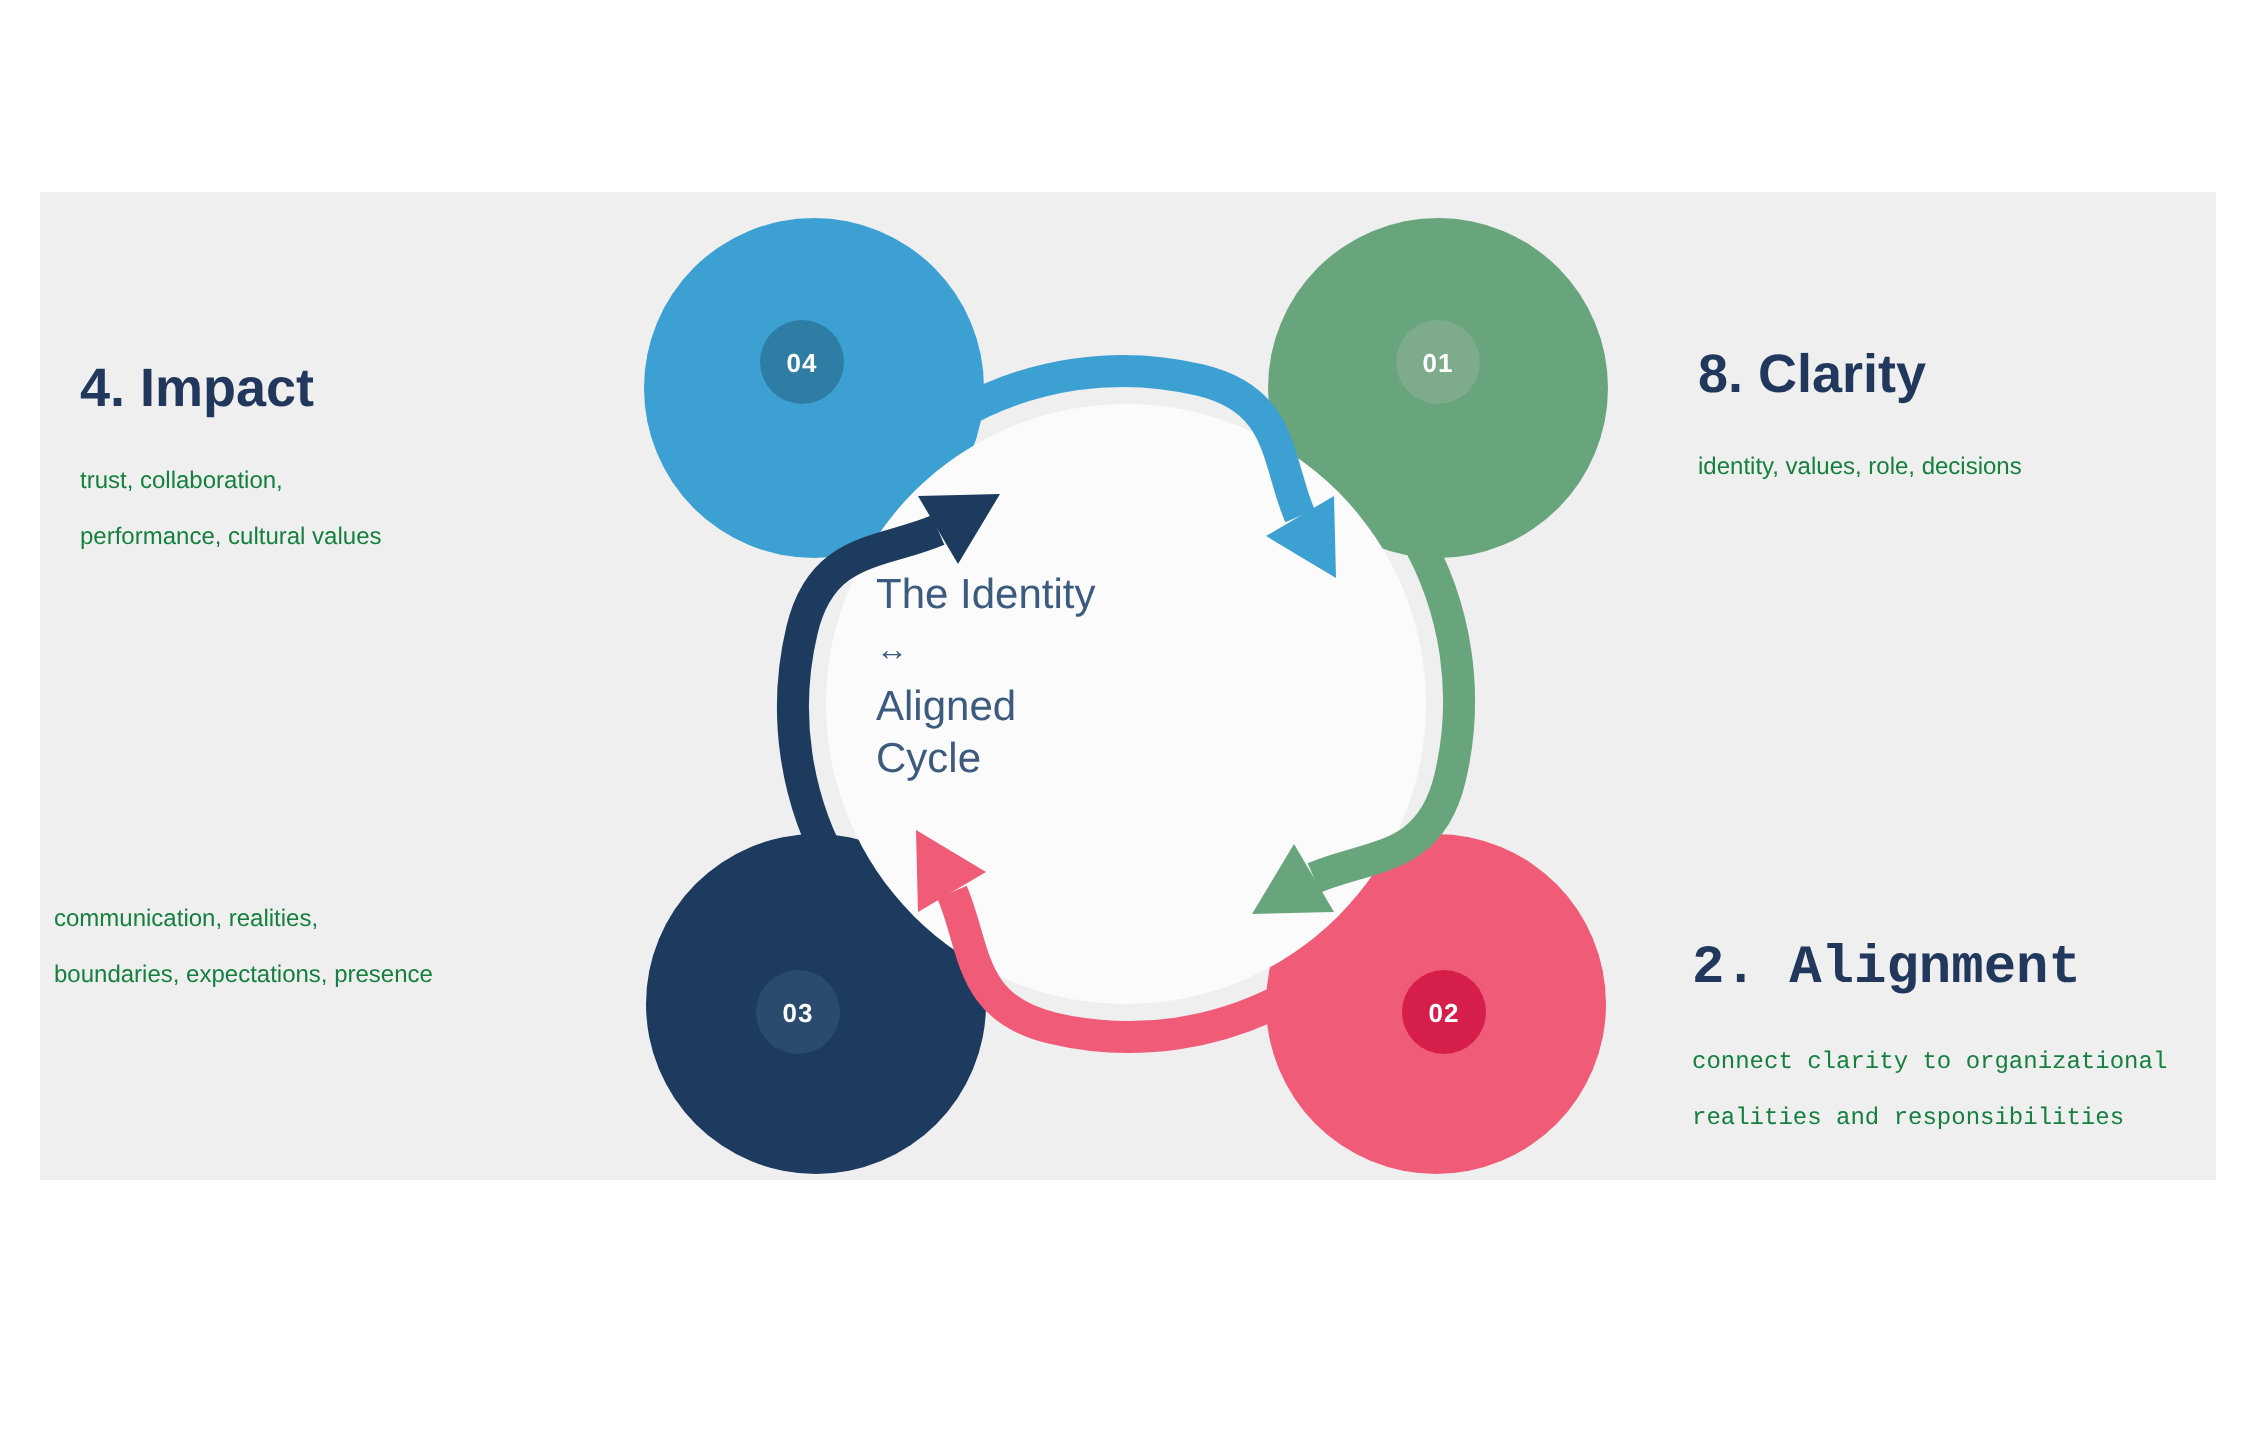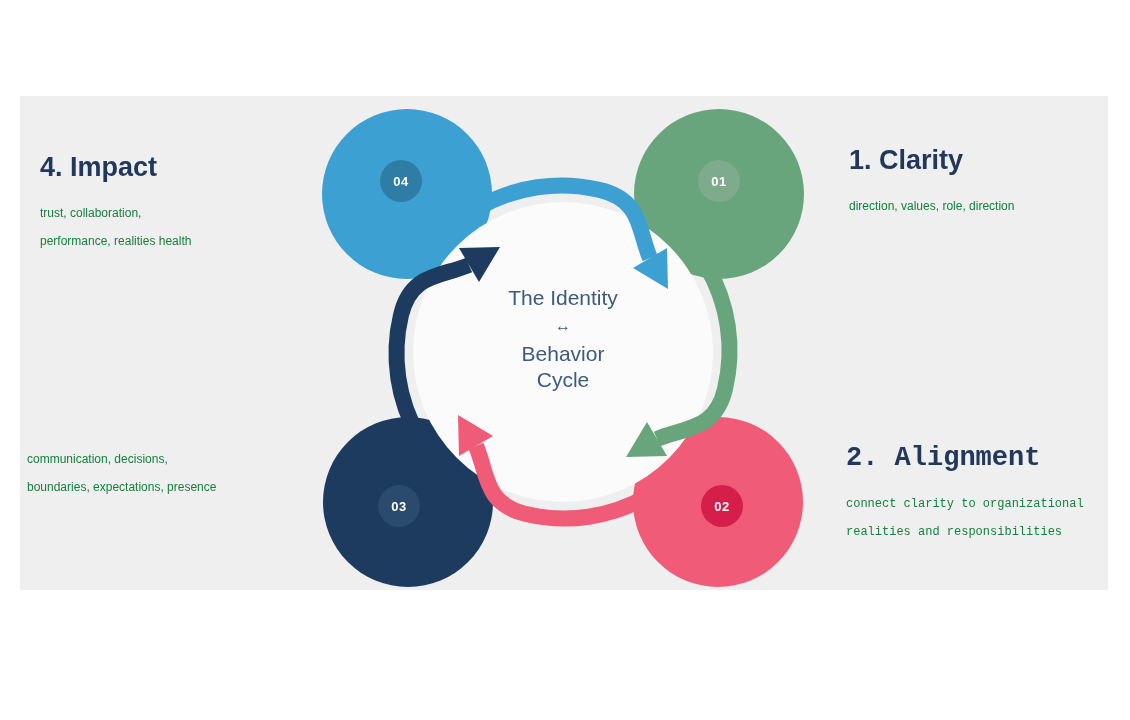--- a/index.html
+++ b/index.html
@@ -14,38 +14,39 @@
   .stage svg { position: absolute; left: 0; top: 0; }
 
   .label-block { position: absolute; }
   .label-heading {
     font-size: 27px;
     font-weight: bold;
     color: #21375c;
     line-height: 30px;
     white-space: nowrap;
     margin-bottom: 17px;
+    margin-top: 27px;
   }
   .label-desc-line {
     font-size: 12px;
     color: #15803d;
     line-height: 28px;
     white-space: nowrap;
   }
   .block-impact    { left: 40px;  top: 152px; }
   .block-clarity   { left: 849px; top: 145px; }
   .block-behavior  { left: 27px;  top: 445px; }
   .block-alignment { left: 846px; top: 443px; font-family: Liberation Mono, monospace; }
 
   .center-title {
     position: absolute;
     left: 438px;
     top: 285px;
     width: 250px;
-    text-align: center;
+    text-align: left;
     color: #3c5b7e;
     font-size: 21px;
     line-height: 26px;
   }
   .center-line-arrow { font-size: 16px; line-height: 30px; }
 
   .badge-num {
     font-size: 13px;
     font-weight: bold;
     letter-spacing: 0.5px;
@@ -101,39 +102,39 @@
     </g>
     <g>
       <circle cx="399" cy="506" r="21" fill="#2a4a6e"></circle>
       <text x="399" y="511" text-anchor="middle" class="badge-num" fill="#ffffff">03</text>
     </g>
   </svg>
 
   <div class="center-title">
     <div>The Identity</div>
     <div class="center-line-arrow">↔</div>
-    <div>Behavior</div>
+    <div>Aligned</div>
     <div>Cycle</div>
   </div>
 
   <div class="label-block block-clarity">
-    <div class="label-heading">1. Clarity</div>
-    <div class="label-desc-line">direction, values, role, direction</div>
+    <div class="label-heading">8. Clarity</div>
+    <div class="label-desc-line">identity, values, role, decisions</div>
   </div>
 
   <div class="label-block block-alignment">
     <div class="label-heading">2. Alignment</div>
     <div class="label-desc-line">connect clarity to organizational</div>
     <div class="label-desc-line">realities and responsibilities</div>
   </div>
 
   <div class="label-block block-behavior">
-    <div class="label-desc-line">communication, decisions,</div>
+    <div class="label-desc-line">communication, realities,</div>
     <div class="label-desc-line">boundaries, expectations, presence</div>
   </div>
 
   <div class="label-block block-impact">
     <div class="label-heading">4. Impact</div>
     <div class="label-desc-line">trust, collaboration,</div>
-    <div class="label-desc-line">performance, realities health</div>
+    <div class="label-desc-line">performance, cultural values</div>
   </div>
 
 </div>
 
 </body></html>

